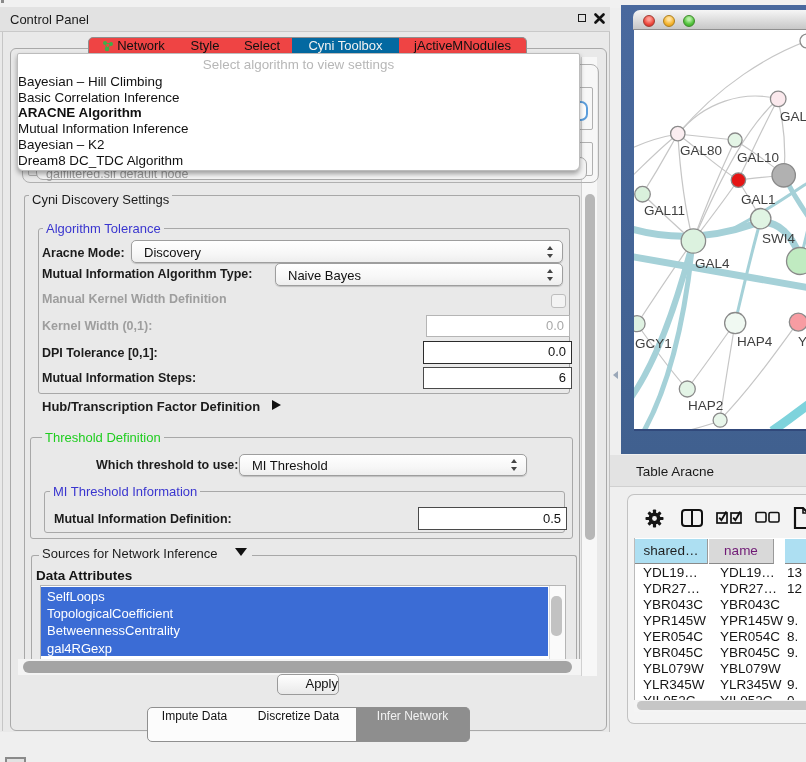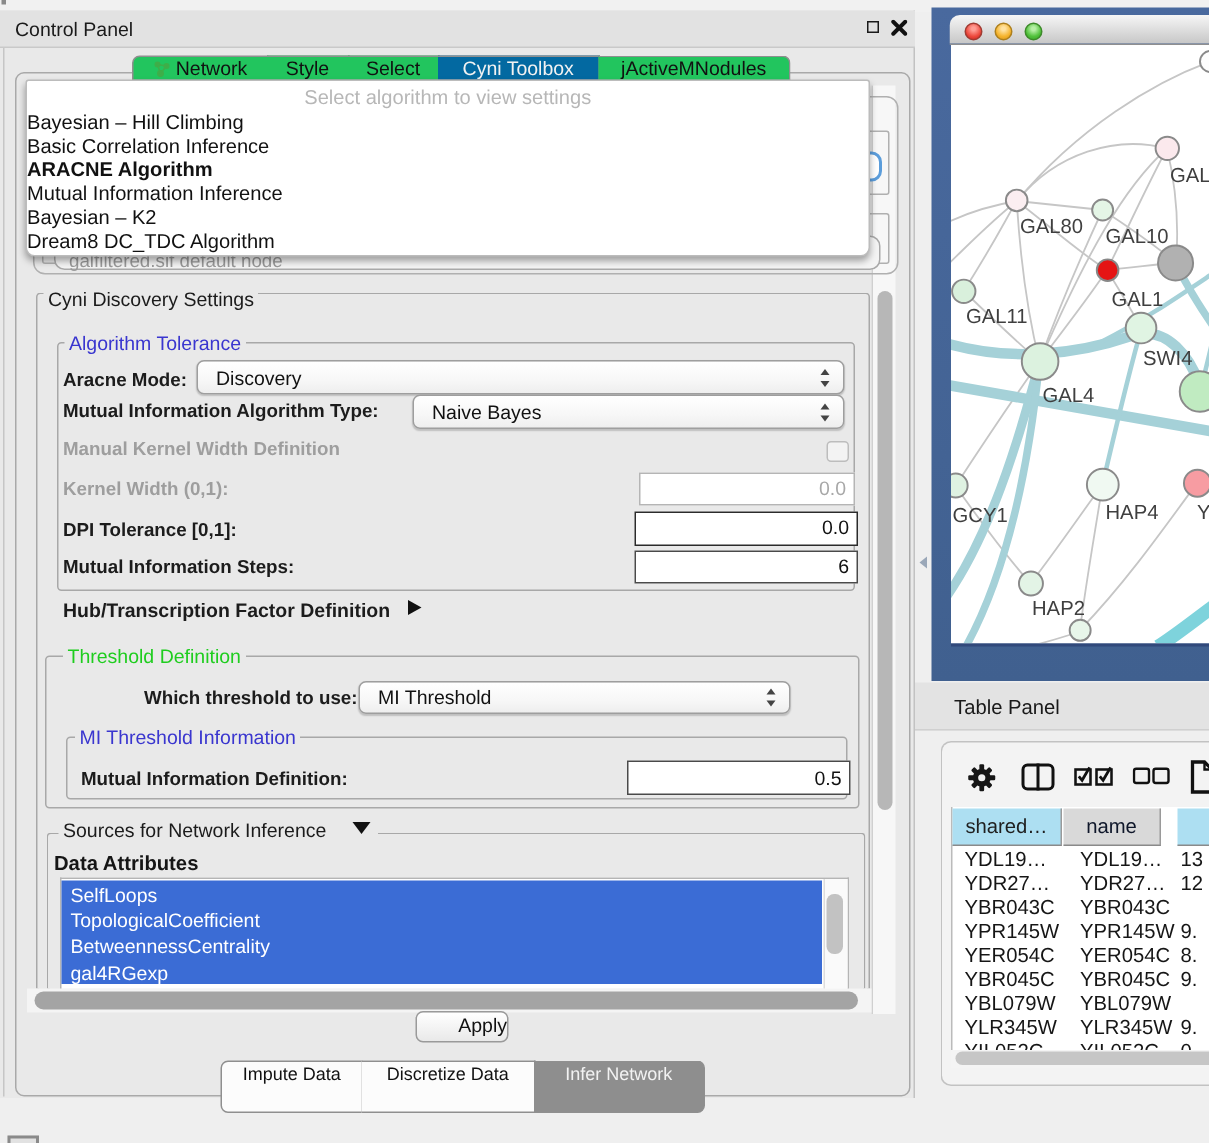--- a/index.html
+++ b/index.html
@@ -9,21 +9,21 @@
 .lbl{position:absolute;font-size:12.5px;font-weight:bold;color:#1c1c1c;white-space:nowrap;}
 .dis{color:#9e9e9e;}
 .combo{position:absolute;border:1px solid #9e9e9e;border-radius:5px;background:linear-gradient(#ffffff,#f7f7f7 60%,#eeeeee);box-shadow:0 1px 1px rgba(0,0,0,.18);font-size:13px;color:#111;}
 .combo .ct{position:absolute;left:12px;top:50%;transform:translateY(-50%);}
 .spin{position:absolute;right:8px;top:50%;width:7px;height:14px;transform:translateY(-50%);}
 .spin:before{content:"";position:absolute;left:0;top:1px;border-left:3.5px solid transparent;border-right:3.5px solid transparent;border-bottom:4.5px solid #444;}
 .spin:after{content:"";position:absolute;left:0;bottom:1px;border-left:3.5px solid transparent;border-right:3.5px solid transparent;border-top:4.5px solid #444;}
 .inp{position:absolute;background:#fff;font-size:13px;text-align:right;padding-right:5px;color:#111;}
 .fs{position:absolute;border:1px solid #a8a8a8;border-radius:3px;}
 .fslbl{position:absolute;background:#e9e9e9;padding:0 3px;font-size:13px;color:#1b1b1b;white-space:nowrap;}
-.tab{position:absolute;top:37px;height:17px;border:1px solid #8f8f8f;background:#22c55e;font-size:13px;color:#111;text-align:center;line-height:15px;}
+.tab{position:absolute;top:37px;height:17px;border:1px solid #8f8f8f;background:#ef4444;font-size:13px;color:#111;text-align:center;line-height:15px;}
 .btab{position:absolute;top:707px;height:35px;border:1px solid #8f8f8f;background:#fcfcfc;font-size:12px;color:#111;text-align:center;line-height:17px;}
 </style>
 </head>
 <body>
 <div id="app">
 
 <div class="abs" style="left:0;top:0;width:806px;height:8px;background:#f1f1f1;"></div>
 <div class="abs" style="left:1px;top:0;width:3px;height:3px;background:#8a8a8a;"></div>
 
 <div class="abs" style="left:0;top:7px;width:610px;height:725px;background:#e9e9e9;border-right:1px solid #c2c2c2;"></div>
@@ -202,21 +202,21 @@
 <text x="164" y="316">Y</text>
 <text x="54" y="380">HAP2</text>
 </g>
 </svg>
 </div>
 
 <div class="abs" style="left:634px;top:429px;width:172px;height:2px;background:#31497b;"></div>
 
 <div class="abs" style="left:610px;top:454px;width:196px;height:308px;background:#efefef;"></div>
 <div class="abs" style="left:610px;top:455px;width:196px;height:32px;background:#e3e3e3;border-bottom:1px solid #d0d0d0;"></div>
-<div class="abs" style="left:636px;top:464px;font-size:13.5px;color:#1a1a1a;">Table Panel</div>
+<div class="abs" style="left:636px;top:464px;font-size:13.5px;color:#1a1a1a;">Table Aracne</div>
 
 <div class="abs" style="left:627px;top:494px;width:185px;height:230px;background:#f3f3f3;border:1px solid #c2c2c2;border-radius:7px 0 0 7px;border-right:none;"></div>
 
 <svg class="abs" style="left:645px;top:509px;" width="20" height="20" viewBox="0 0 20 20">
       <g fill="#161616">
         <circle cx="9.5" cy="9.5" r="6"></circle>
         <g>
           <rect x="7.9" y="0.5" width="3.2" height="5" rx="0.8"></rect>
           <rect x="7.9" y="13.5" width="3.2" height="5" rx="0.8"></rect>
           <rect x="0.5" y="7.9" width="5" height="3.2" ry="0.8"></rect>
@@ -243,21 +243,21 @@
       <rect x="1" y="1.5" width="10" height="9.5" rx="1.5" fill="none" stroke="#111" stroke-width="1.6"></rect>
       <rect x="14" y="1.5" width="10" height="9.5" rx="1.5" fill="none" stroke="#111" stroke-width="1.6"></rect>
     </svg>
 <svg class="abs" style="left:793px;top:506px;" width="20" height="24">
       <path d="M2 2 L10 2 L15 7 L15 22 L2 22 Z" fill="none" stroke="#111" stroke-width="2.2"></path>
       <path d="M10 2 L10 7 L15 7" fill="none" stroke="#111" stroke-width="1.6"></path>
     </svg>
 
 <div class="abs" style="left:634px;top:538px;width:172px;height:174px;background:#fff;border-left:1px solid #bbb;"></div>
 <div class="abs" style="left:635px;top:539px;width:73px;height:25px;background:#addff2;border-right:1px solid #9a9a9a;border-bottom:1px solid #8a8a8a;font-size:13.5px;color:#1f1f1f;text-align:center;line-height:24px;">shared…</div>
-<div class="abs" style="left:709px;top:539px;width:65px;height:25px;background:#d9d9d9;border-right:1px solid #9a9a9a;border-bottom:1px solid #8a8a8a;font-size:13.5px;color:#0f172a;text-align:center;line-height:24px;">name</div>
+<div class="abs" style="left:709px;top:539px;width:65px;height:25px;background:#d9d9d9;border-right:1px solid #9a9a9a;border-bottom:1px solid #8a8a8a;font-size:13.5px;color:#701a75;text-align:center;line-height:24px;">name</div>
 <div class="abs" style="left:785px;top:539px;width:21px;height:25px;background:#addff2;border-bottom:1px solid #8a8a8a;"></div>
 <div class="abs" style="left:643px;top:565px;font-size:13.5px;color:#161616;line-height:16px;">YDL19…<br>YDR27…<br>YBR043C<br>YPR145W<br>YER054C<br>YBR045C<br>YBL079W<br>YLR345W<br>YIL052C</div>
 <div class="abs" style="left:720px;top:565px;font-size:13.5px;color:#161616;line-height:16px;">YDL19…<br>YDR27…<br>YBR043C<br>YPR145W<br>YER054C<br>YBR045C<br>YBL079W<br>YLR345W<br>YIL052C</div>
 <div class="abs" style="left:787px;top:565px;font-size:13.5px;color:#161616;line-height:16px;">13<br>12<br>&nbsp;<br>9.<br>8.<br>9.<br>&nbsp;<br>9.<br>0.</div>
 <div class="abs" style="left:634px;top:700px;width:172px;height:12px;background:#f4f4f4;"></div>
 <div class="abs" style="left:637px;top:701px;width:169px;height:9px;background:#c6c6c6;border-radius:5px 0 0 5px;"></div>
 
 </div>
 
 </body></html>

